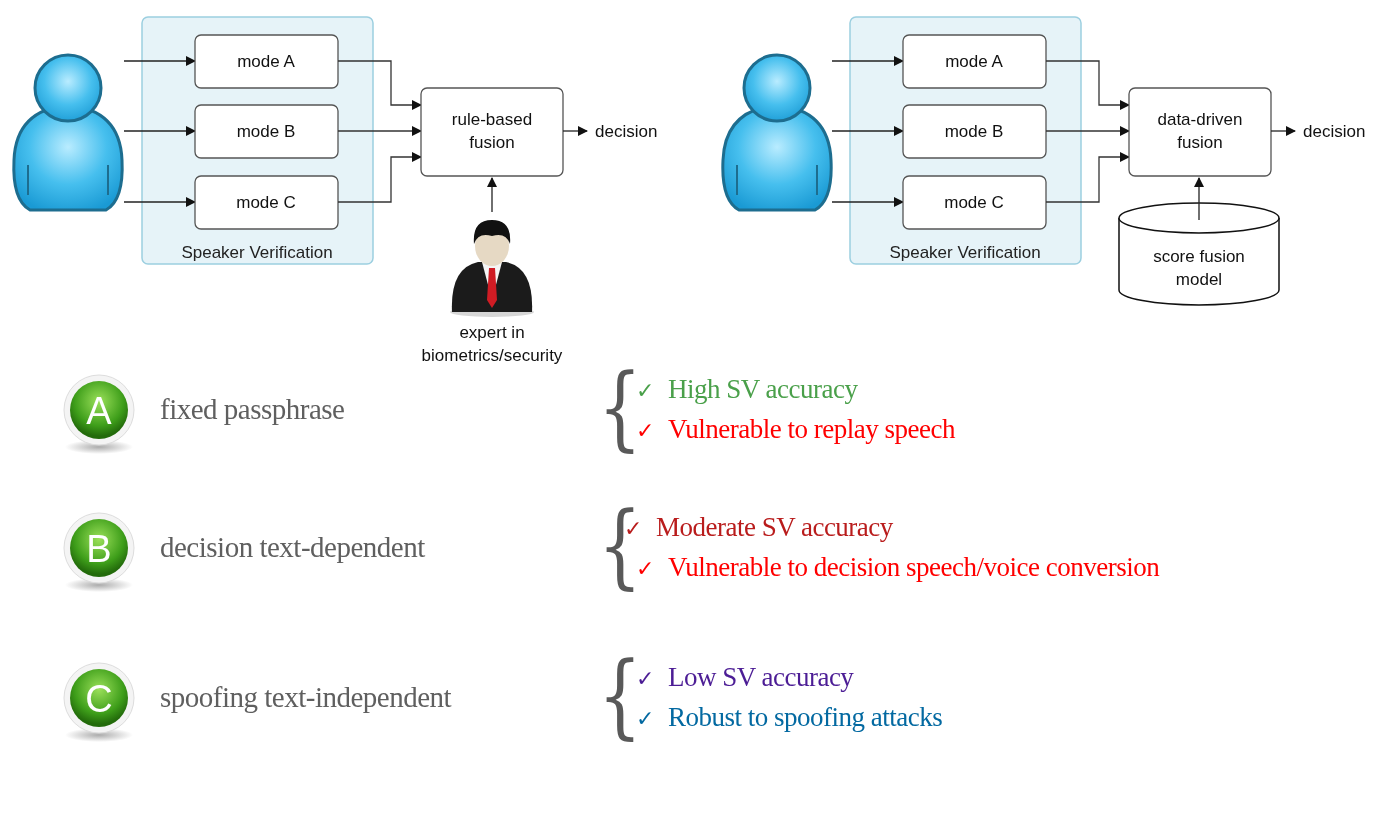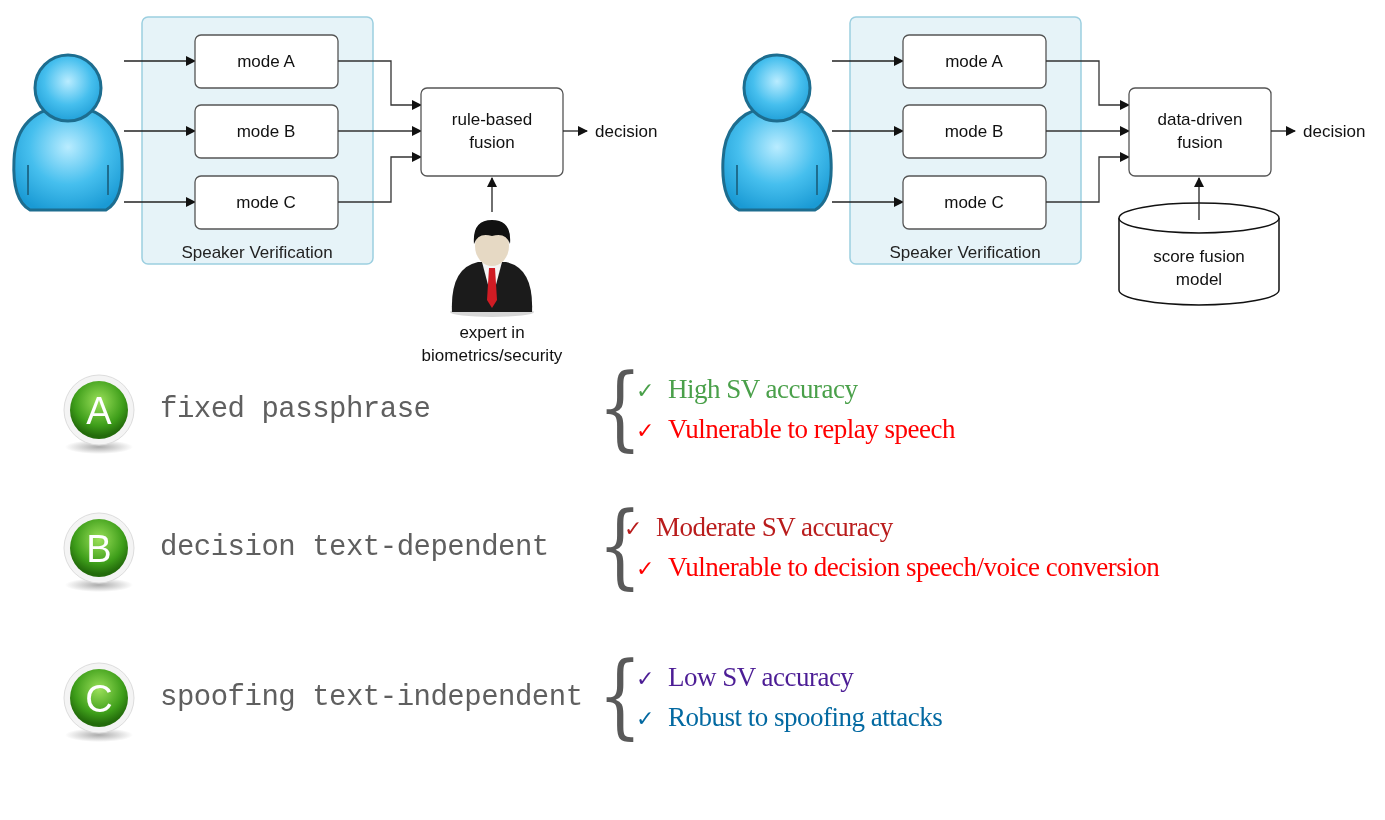--- a/index.html
+++ b/index.html
@@ -2,21 +2,21 @@
 <html><head>
 <meta charset="utf-8">
 <style>
   html, body { margin: 0; padding: 0; background: #ffffff; }
   body { width: 1385px; height: 820px; position: relative; overflow: hidden; font-family: "Liberation Sans", sans-serif; }
   .abs { position: absolute; }
   svg text { font-family: "Liberation Sans", sans-serif; }
   .diag-text { font-size: 17px; fill: #111; }
   .svlabel { font-size: 17px; fill: #222; }
   .mode-label { font-size: 17px; fill: #111; text-anchor: middle; }
-  .row-label { position: absolute; font-family: Liberation Mono, monospace; font-size: 29px; color: #5f5f5f; white-space: nowrap; letter-spacing: -0.5px; }
+  .row-label { position: absolute; font-family: Liberation Serif, serif; font-size: 29px; color: #5f5f5f; white-space: nowrap; letter-spacing: -0.5px; }
   .brace { position: absolute; font-family: "DejaVu Serif", serif; color: #595959; font-size: 92px; line-height: 1; transform: scaleX(0.75); transform-origin: left top; }
   .prop { position: absolute; font-family: Liberation Serif, serif; font-size: 27px; white-space: nowrap; letter-spacing: -0.5px; }
   .prop .chk { font-size: 22px; margin-right: 14px; display: inline-block; }
   .badge { position: absolute; width: 74px; height: 82px; }
 </style>
 </head>
 <body>
 
 <svg class="abs" style="left:0;top:0" width="1385" height="370">
   <defs>

